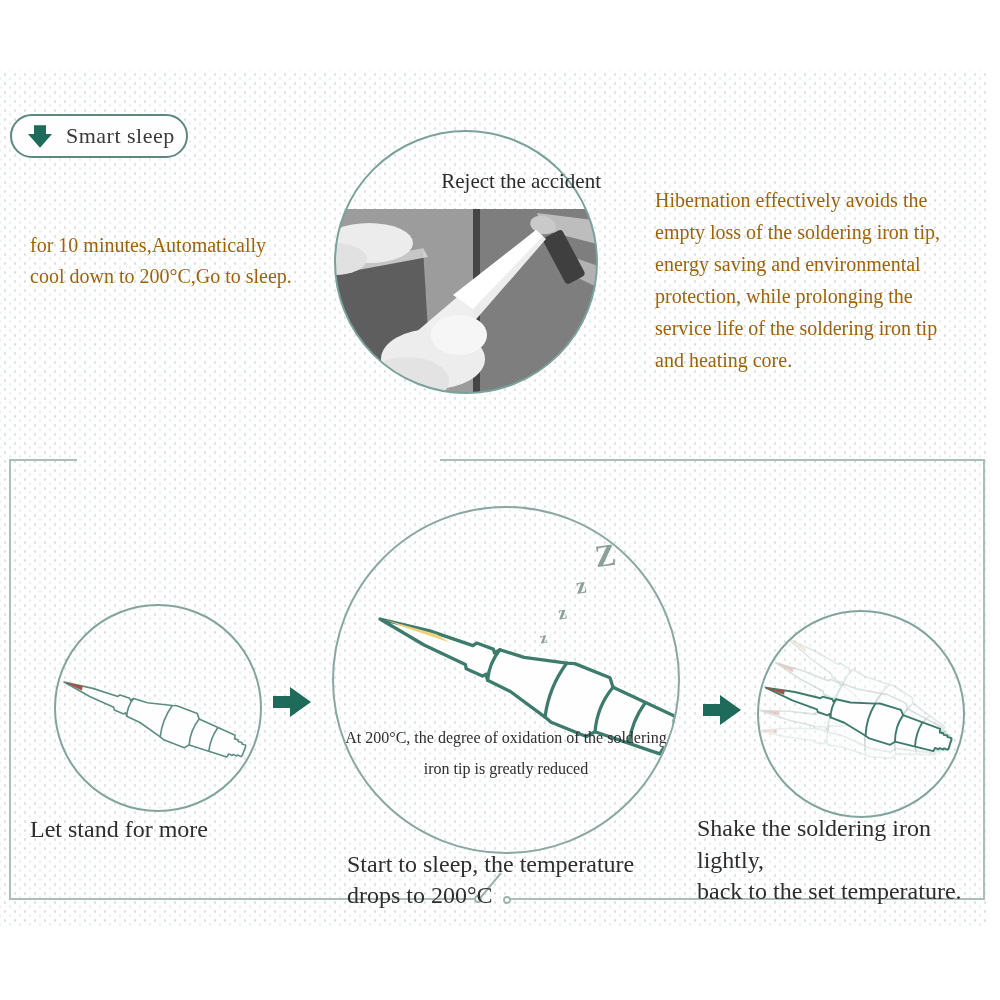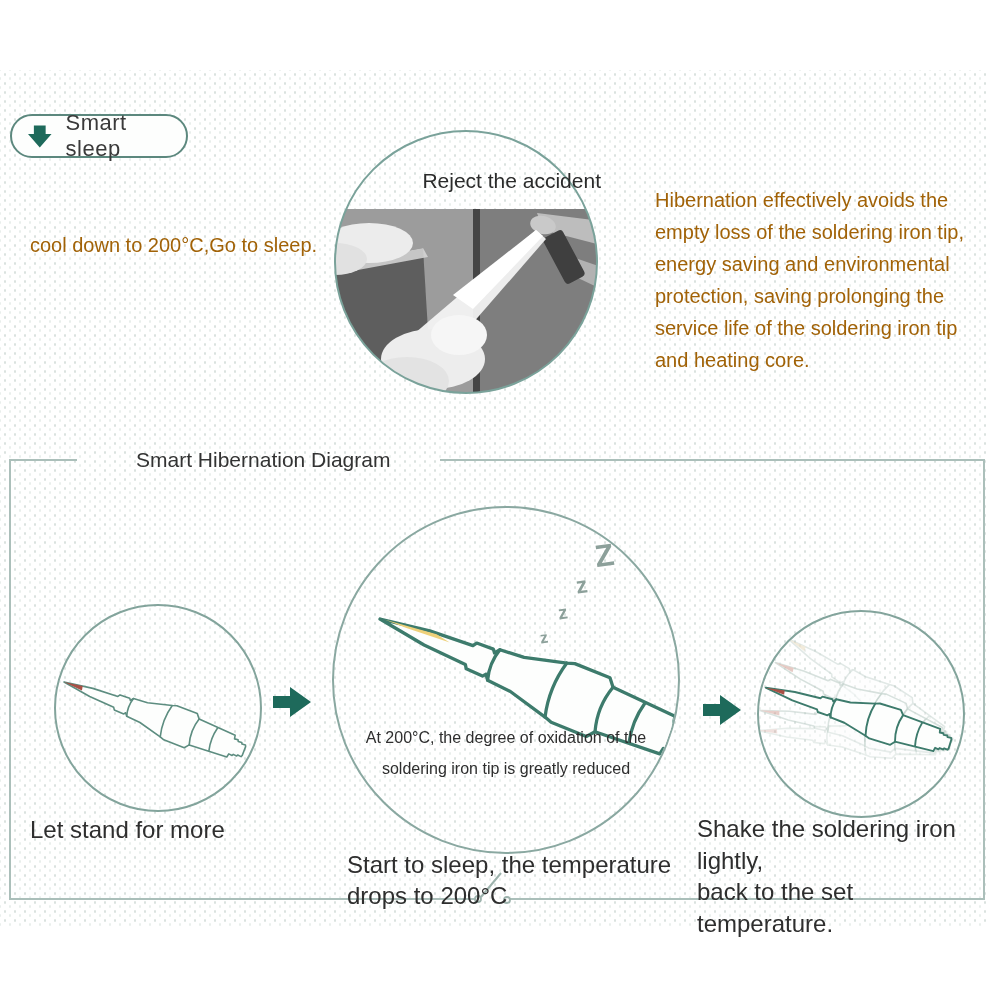--- a/index.html
+++ b/index.html
@@ -1,19 +1,19 @@
 <!DOCTYPE html>
 <html><head>
 <meta charset="utf-8">
 <style>
   html,body { margin:0; padding:0; background:#ffffff; }
   .canvas {
     position:relative; width:989px; height:1000px;
     background:#ffffff; overflow:hidden;
-    font-family:Liberation Sans, sans-serif;
+    font-family:Liberation Serif, serif;
     color:#2e2e2e;
   }
   .dots {
     position:absolute; left:0; top:70px; width:1000px; height:858px;
     background-image:
       radial-gradient(circle, #dae2df 1px, rgba(0,0,0,0) 1.4px),
       radial-gradient(circle, #e9efec 1px, rgba(0,0,0,0) 1.4px);
     background-size:10px 9px, 10px 9px;
     background-position:0 0, 5px 4px;
   }
@@ -123,20 +123,21 @@
   </svg>
 
   <div class="pill">
     <svg width="24" height="23" viewBox="0 0 28 26">
       <polygon points="7,0 21,0 21,10 28,10 14,26 0,10 7,10" fill="#1e6a5b"></polygon>
     </svg>
     <span class="label">Smart sleep</span>
   </div>
 
   <div class="para left-note">
+    <span class="ln">for 10 minutes,Automatically</span>
     <span class="ln">cool down to 200°C,Go to sleep.</span>
   </div>
 
   <div class="photo-circle">
     <div class="photo-caption">Reject the accident</div>
     <svg width="270" height="270" viewBox="0 0 270 270">
       <clipPath id="photoClip">
           <circle cx="135" cy="135" r="131"></circle>
         </clipPath>
       <g clip-path="url(#photoClip)">
@@ -158,39 +159,38 @@
         <ellipse cx="76" cy="254" rx="42" ry="24" fill="#e3e3e3"></ellipse>
       </g>
       <circle cx="135" cy="135" r="131" fill="none" stroke="#7aa29a" stroke-width="2"></circle>
     </svg>
   </div>
 
   <div class="para right-note">
     <span class="ln">Hibernation effectively avoids the</span>
     <span class="ln">empty loss of the soldering iron tip,</span>
     <span class="ln">energy saving and environmental</span>
-    <span class="ln">protection, saving prolonging the</span>
+    <span class="ln">protection, while prolonging the</span>
     <span class="ln">service life of the soldering iron tip</span>
     <span class="ln">and heating core.</span>
   </div>
 
   <div class="bline" style="left:9px;  top:459px; width:68px;  height:2px;"></div>
   <div class="bline" style="left:440px; top:459px; width:545px; height:2px;"></div>
   <div class="bline" style="left:9px;  top:459px; width:2px; height:441px;"></div>
   <div class="bline" style="left:983px; top:459px; width:2px; height:441px;"></div>
   <div class="bline" style="left:9px;  top:898px; width:469px; height:2px;"></div>
   <div class="bline" style="left:507px; top:898px; width:478px; height:2px;"></div>
 
   <svg class="switch-icon" width="44" height="40" viewBox="0 0 44 40">
     <line x1="11" y1="33" x2="31" y2="9" stroke="#9db3ad" stroke-width="2"></line>
     <circle cx="8" cy="35" r="3" fill="#fbfcfb" stroke="#9db3ad" stroke-width="1.8"></circle>
     <circle cx="37" cy="36" r="3" fill="#fbfcfb" stroke="#9db3ad" stroke-width="1.8"></circle>
   </svg>
 
-  <div class="diagram-title">Smart Hibernation Diagram</div>
 
   <div class="step-circle c1">
     <svg width="204" height="204" viewBox="0 0 204 204">
       <g transform="translate(8,76) rotate(21) scale(0.73) translate(-2,-30)">
         <use href="#iron-body" class="iron-thin"></use>
         <use href="#tip-sharp" class="tip-red"></use>
       </g>
     </svg>
   </div>
   <div class="cap cap1">

